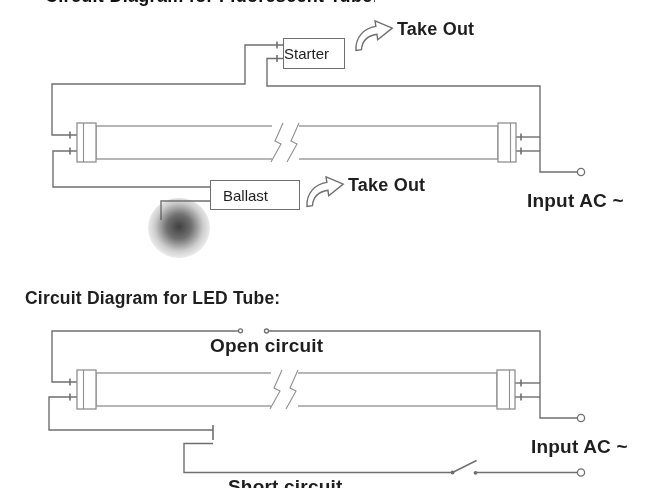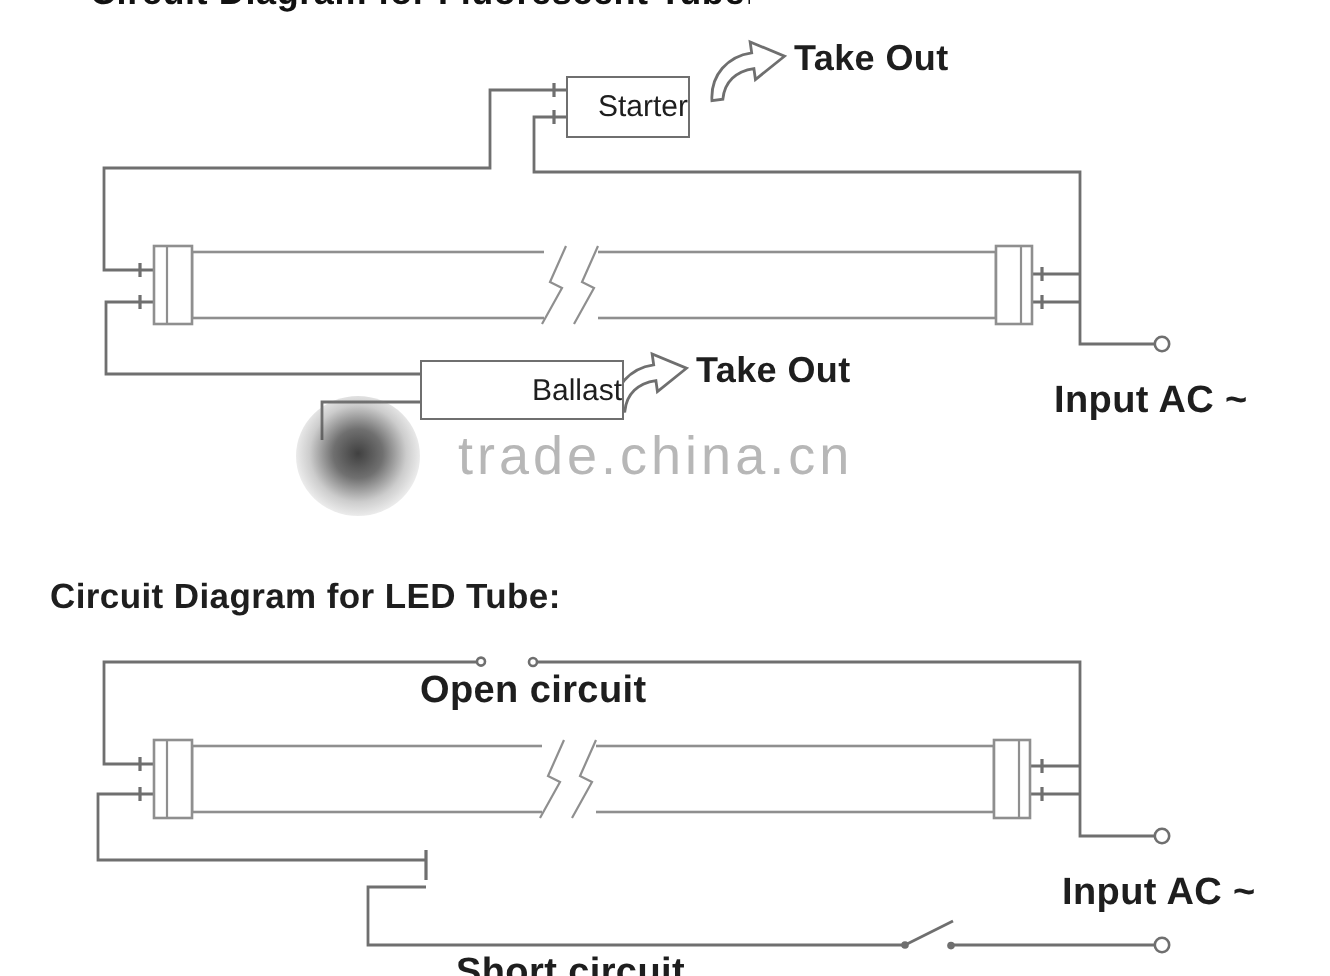--- a/index.html
+++ b/index.html
@@ -19,21 +19,21 @@
   .terminal{fill:#ffffff;stroke:var(--wire,#6f6f6f);stroke-width:1.3;}
   .dot{fill:var(--wire,#6f6f6f);stroke:none;}
   .arrow{fill:#ffffff;stroke:var(--wire,#6f6f6f);stroke-width:1.4;}
   .label{
     position:absolute;white-space:nowrap;color:var(--text,#1e1e1e);
     font-size:19px;font-weight:700;letter-spacing:0.2px;z-index:3;
   }
   .label.bold{font-weight:700;}
   .take-out{font-size:18px;font-weight:700;}
   .box{
-    position:absolute;z-index:3;display:flex;align-items:center;justify-content:flex-end;
+    position:absolute;z-index:3;display:flex;align-items:center;justify-content:flex-start;
     border:1.5px solid var(--wire,#6f6f6f);background:#ffffff;
     font-size:15px;font-weight:500;color:var(--text,#1e1e1e);
   }
   .cropped-title{
     position:absolute;left:45px;top:0;width:330px;height:8px;overflow:hidden;z-index:3;
   }
   .cropped-title span{
     display:block;margin-top:-14px;font-size:18px;font-weight:700;
     color:#111;letter-spacing:0.3px;white-space:nowrap;
   }
@@ -137,28 +137,27 @@
 
   <div class="watermark-blob"></div>
 
   <div class="cropped-title">
     <span>Circuit Diagram for Fluorescent Tube:</span>
   </div>
 
   <div class="box" style="left:283px;top:38px;width:60px;height:29px;">
     <span>Starter</span>
   </div>
-  <div class="box" style="left:210px;top:180px;width:76px;height:28px;padding-left:24px;">
+  <div class="box" style="left:210px;top:180px;width:76px;height:28px;padding-left:12px;">
     <span>Ballast</span>
   </div>
 
   <div class="label take-out" style="left:397px;top:19px;">Take Out</div>
   <div class="label take-out" style="left:348px;top:175px;">Take Out</div>
   <div class="label" style="left:527px;top:190px;">Input AC ~</div>
 
-  <div class="watermark-text">trade.china.cn</div>
 
   <div class="label" style="left:210px;top:335px;">Open circuit</div>
   <div class="label bold" style="left:25px;top:288px;font-size:17.5px;">Circuit Diagram for LED Tube:</div>
   <div class="label" style="left:228px;top:428px;margin-top:48px;">Short circuit</div>
   <div class="label" style="left:531px;top:436px;">Input AC ~</div>
 
 </div>
 
 </body></html>

